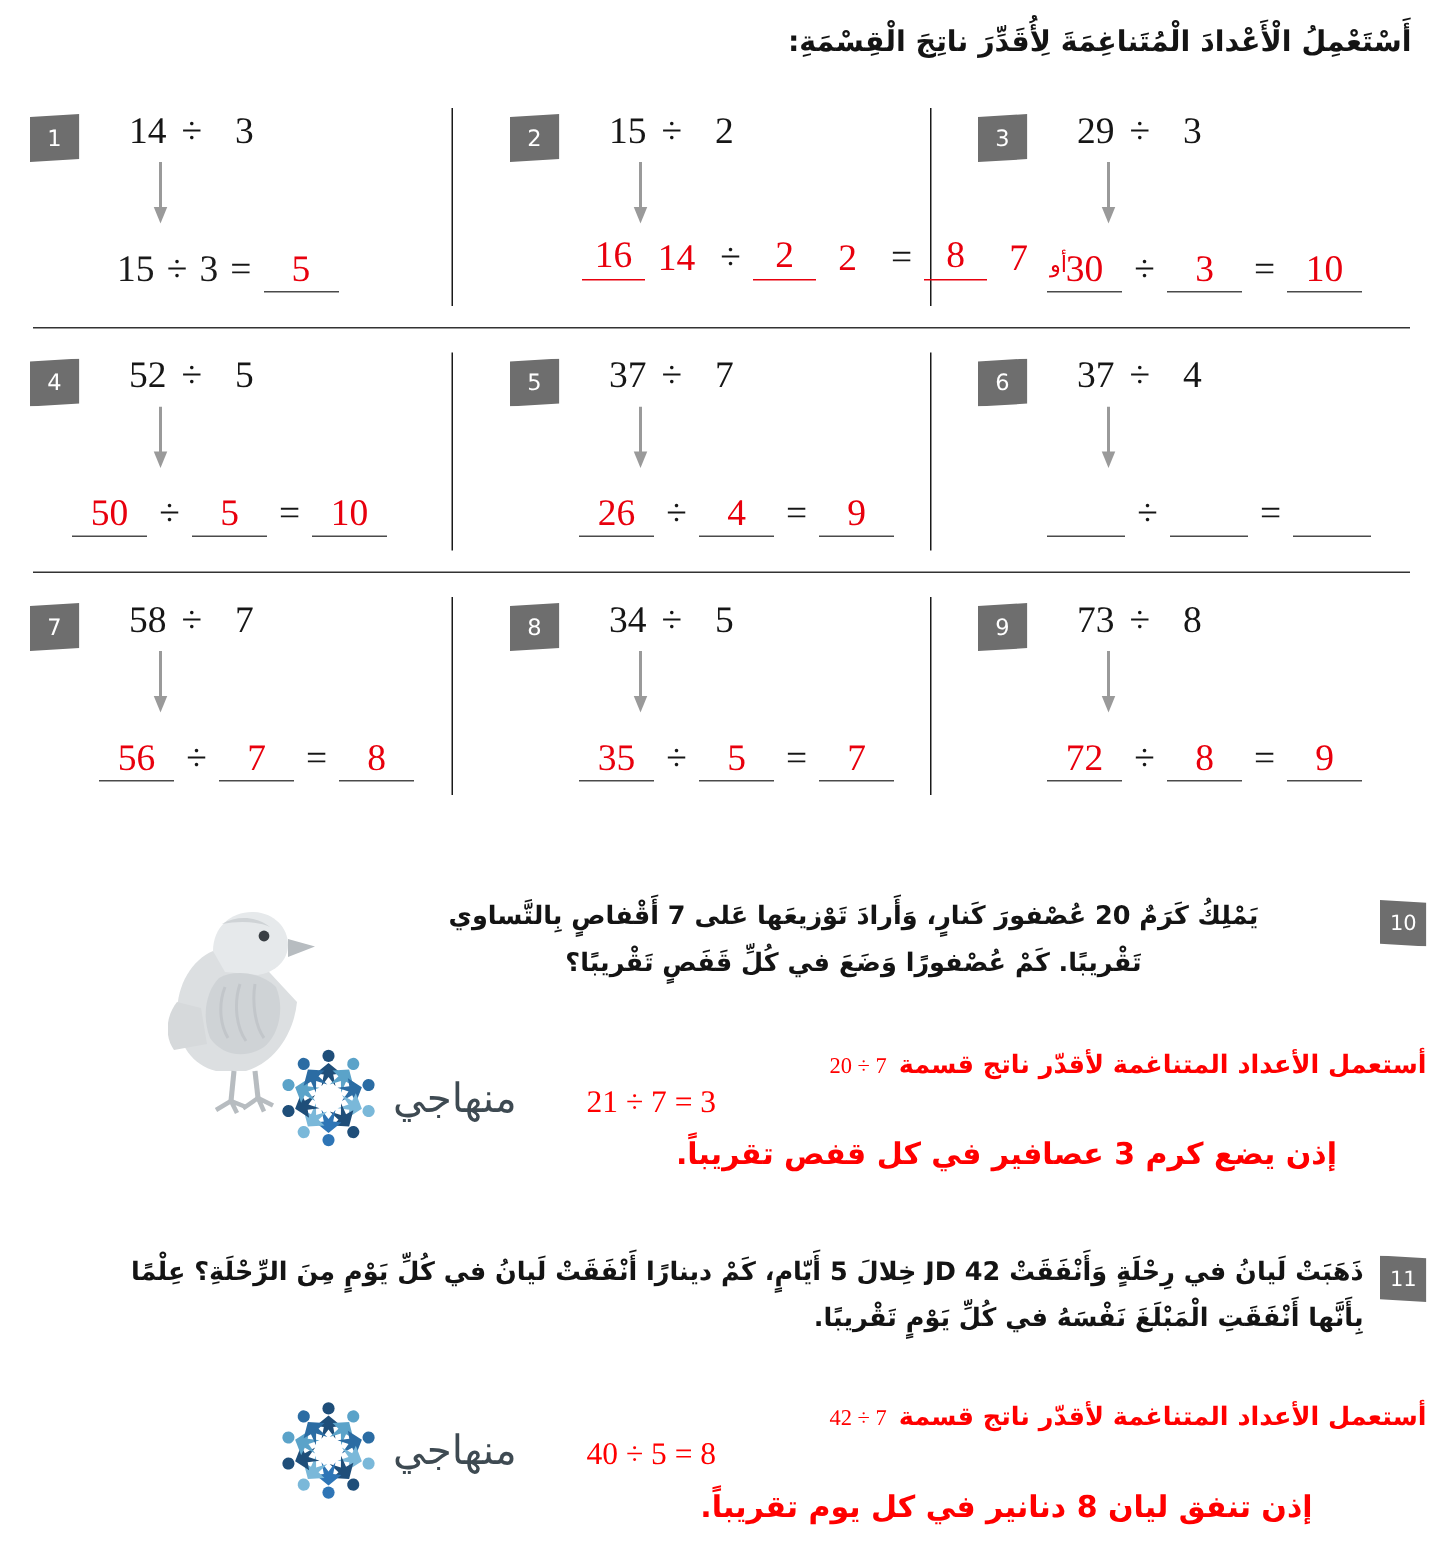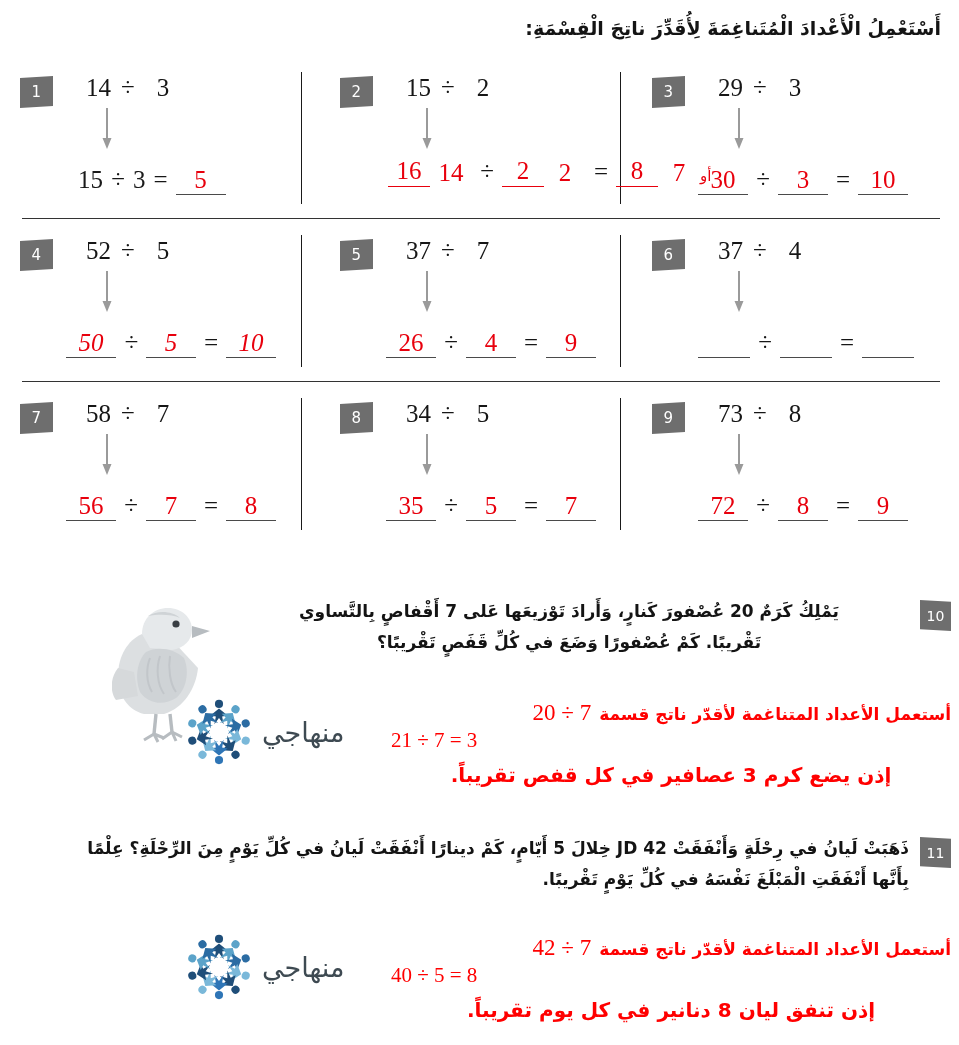--- a/index.html
+++ b/index.html
@@ -210,21 +210,21 @@
   .ans-line1 {
     font-family: "DejaVu Sans", "Liberation Sans", sans-serif;
     font-size: 17px;
     font-weight: bold;
     white-space: nowrap;
     direction: rtl;
   }
   .ans-line1 .mathpart {
     font-family: "Liberation Serif", serif;
     font-weight: normal;
-    font-size: 23px;
+    font-size: 15px;
     direction: ltr;
     display: inline-block;
     margin-right: 8px;
   }
   .ans-line2 {
     font-family: "Liberation Serif", serif;
     font-size: 21px;
     direction: ltr;
     text-align: left;
     margin-top: 2px;
@@ -348,21 +348,21 @@
 
     <div class="cell c1">
       <div class="badge">4</div>
       <div class="expr-top">
         <span>52</span><span class="op">÷</span><span class="n2">5</span>
       </div>
       <svg class="arrow" viewBox="0 0 12 42">
         <line x1="6" y1="0" x2="6" y2="32" stroke="#9a9a9a" stroke-width="2"></line>
         <polygon points="1.5,30 10.5,30 6,41" fill="#9a9a9a"></polygon>
       </svg>
-      <div class="expr-bottom" style="left:58px;font-style:italic;">
+      <div class="expr-bottom" style="left:40px;">
         <span class="blank">50</span>
         <span class="opsym">÷</span>
         <span class="blank">5</span>
         <span class="opsym">=</span>
         <span class="blank">10</span>
       </div>
     </div>
 
     <div class="cell c2">
       <div class="badge">5</div>

